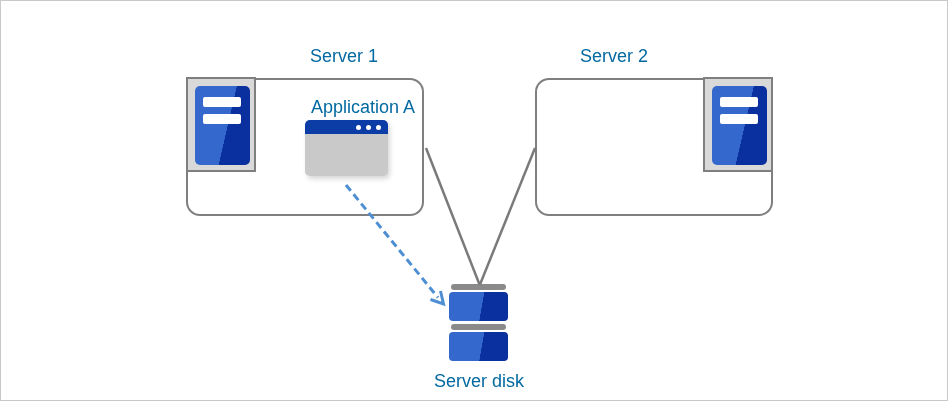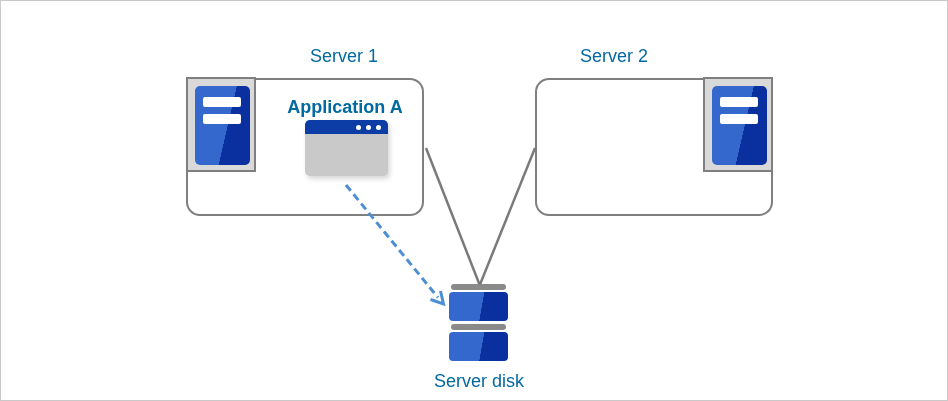--- a/index.html
+++ b/index.html
@@ -57,21 +57,21 @@
 
   <div>
     <div class="lbl" style="left:343px;top:45px;">Server 1</div>
     <div class="node-box" style="left:185px;top:77px;width:238px;height:138px;"></div>
     <div class="server-icon" style="left:185px;top:76px;">
       <div class="server-tower">
         <div class="tower-bar b1"></div>
         <div class="tower-bar b2"></div>
       </div>
     </div>
-    <div class="lbl" style="left:344px;top:96px;font-weight:bold;">Application A</div>
+    <div class="lbl" style="left:362px;top:96px;">Application A</div>
     <div class="app-window">
       <div class="app-titlebar">
         <div class="app-dot" style="left:51px;"></div>
         <div class="app-dot" style="left:61px;"></div>
         <div class="app-dot" style="left:71px;"></div>
       </div>
     </div>
   </div>
 
   <div>

